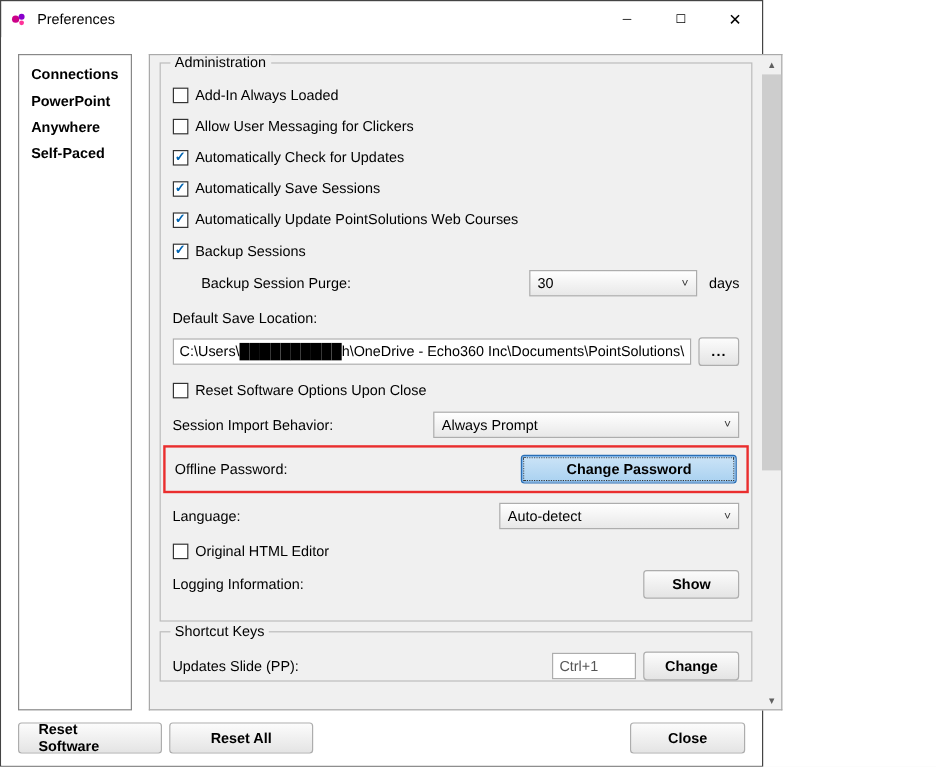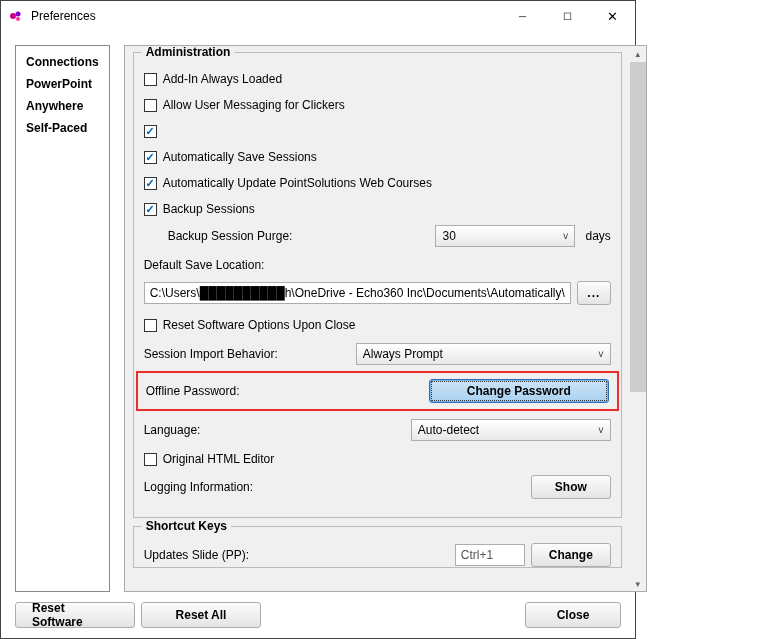--- a/index.html
+++ b/index.html
@@ -20,21 +20,21 @@
   .side-item.sel { background: #0078d7; color: #fff; }
   .side-item:not(.sel) { color: #000; font-weight: bold; }
   .content-wrap { flex: 1; display: flex; }
   .content { flex: 1; overflow: hidden; background: #f0f0f0; border: 1px solid #aaa; border-right: none; }
   .scrollbar { width: 17px; background: #f0f0f0; border: 1px solid #aaa; border-left: none; position: relative; }
   .scroll-thumb { position: absolute; left: 0; right: 0; top: 16px; height: 330px; background: #cdcdcd; }
   .scroll-arrow { width: 100%; height: 15px; display: flex; align-items: center; justify-content: center; color: #606060; font-size: 9px; position: absolute; }
   .scroll-arrow.up { top: 0; }
   .scroll-arrow.down { bottom: 0; }
   .groupbox { margin: 6px 8px 8px 8px; border: 1px solid #bcbcbc; background: #f0f0f0; padding: 10px 10px 12px 10px; position: relative; }
-  .groupbox .legend { position: absolute; top: -8px; left: 8px; background: #f0f0f0; padding: 0 4px; color: #000; font-weight: bold; }
+  .groupbox .legend { position: absolute; top: -8px; left: 8px; background: #f0f0f0; padding: 0 4px; color: #000; }
   .row { display: flex; align-items: center; margin: 6px 0; min-height: 20px; }
   .checkbox { width: 13px; height: 13px; border: 1px solid #333; margin-right: 6px; display: inline-flex; align-items: center; justify-content: center; background: #fff; flex-shrink: 0; }
   .checkbox.checked::after { content: "✓"; color: #0063b1; font-size: 11px; font-weight: bold; line-height: 1; }
   .indent { padding-left: 24px; }
   .label { margin-right: 8px; }
   .spacer { flex: 1; }
   .dropdown { height: 22px; border: 1px solid #adadad; background: linear-gradient(#fff,#e8e8e8); display: inline-flex; align-items: center; padding: 0 6px; position: relative; }
   .dropdown::after { content: "˅"; position: absolute; right: 6px; font-size: 10px; color: #333; }
   .textbox { height: 22px; border: 1px solid #adadad; background: #fff; padding: 0 5px; display: inline-flex; align-items: center; overflow: hidden; white-space: nowrap; }
   .btn { height: 24px; border: 1px solid #adadad; background: linear-gradient(#fcfcfc,#e4e4e4); display: inline-flex; align-items: center; justify-content: center; padding: 0 16px; border-radius: 3px; font-weight: bold; }
@@ -85,20 +85,21 @@
             <div class="row">
                 <span class="checkbox"></span>
                 <span>Add-In Always Loaded</span>
               </div>
             <div class="row">
                 <span class="checkbox"></span>
                 <span>Allow User Messaging for Clickers</span>
               </div>
             <div class="row">
                 <span class="checkbox checked"></span>
+                <span>Automatically Check for Updates</span>
               </div>
             <div class="row">
                 <span class="checkbox checked"></span>
                 <span>Automatically Save Sessions</span>
               </div>
             <div class="row">
                 <span class="checkbox checked"></span>
                 <span>Automatically Update PointSolutions Web Courses</span>
               </div>
             <div class="row">
@@ -113,21 +114,21 @@
                   <span>30</span>
                 </span>
               <span style="margin-left:10px">days</span>
             </div>
 
             <div class="row" style="margin-top:8px">
                 <span class="label">Default Save Location:</span>
               </div>
             <div class="row">
               <span class="textbox" style="flex:1">
-                  <span>C:\Users\██████████h\OneDrive - Echo360 Inc\Documents\Automatically\</span>
+                  <span>C:\Users\██████████h\OneDrive - Echo360 Inc\Documents\PointSolutions\</span>
                 </span>
               <span style="width:6px"></span>
               <span class="btn w-small">
                   <span>...</span>
                 </span>
             </div>
 
             <div class="row" style="margin-top:10px">
                 <span class="checkbox"></span>
                 <span>Reset Software Options Upon Close</span>

